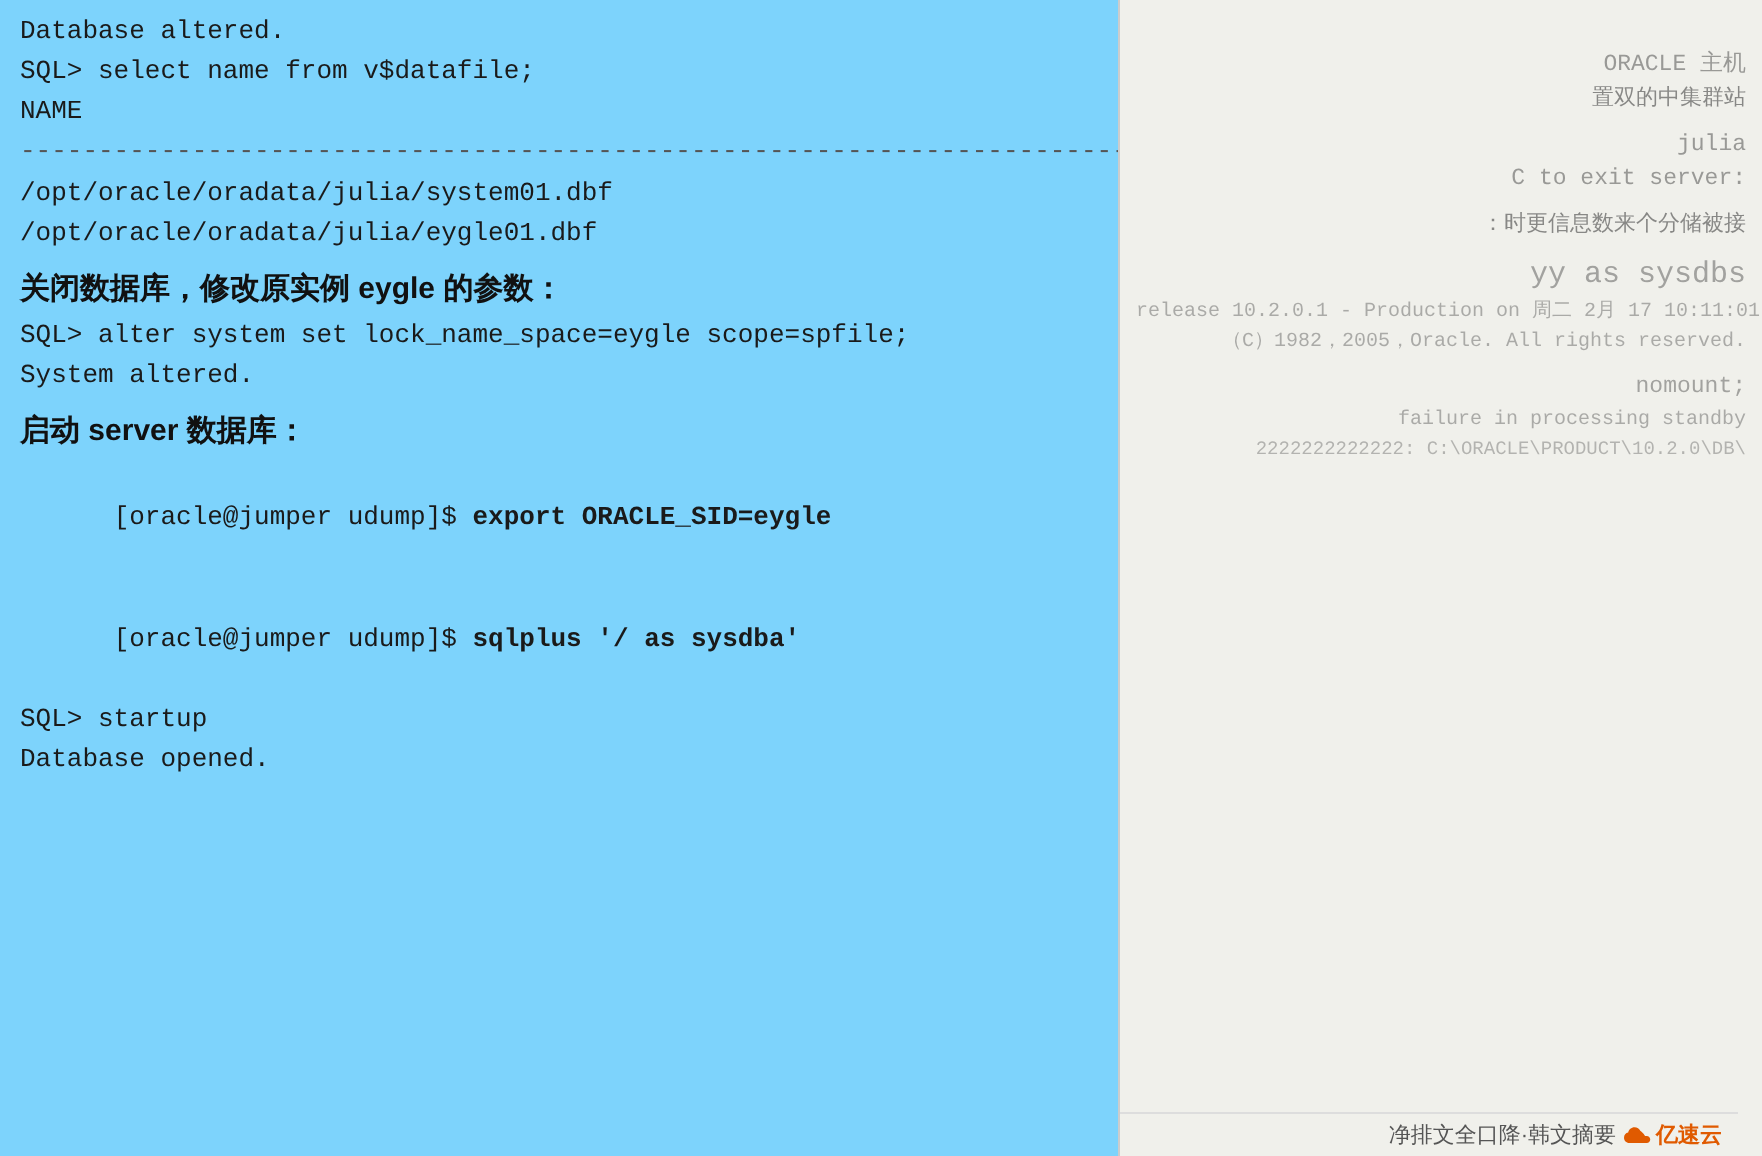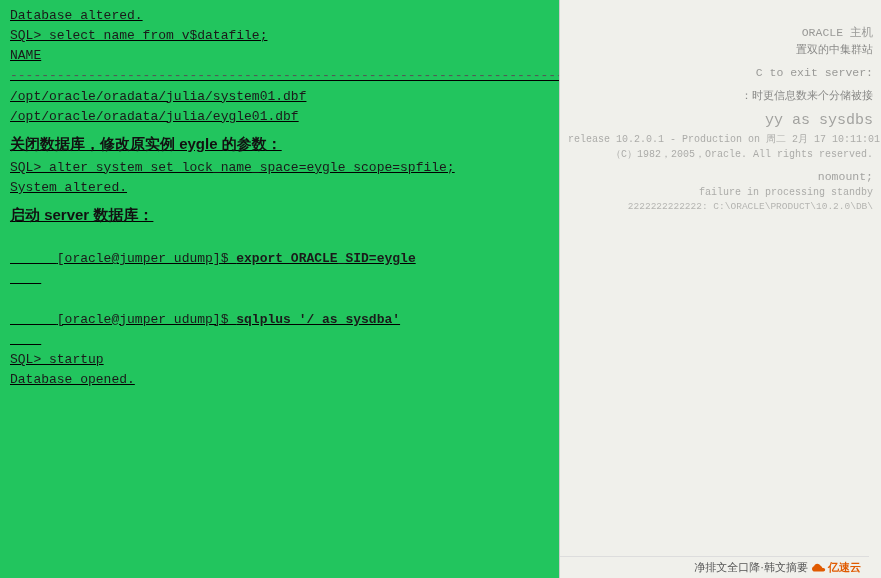--- a/index.html
+++ b/index.html
@@ -21,26 +21,25 @@
       display: flex;
       width: 881px;
       height: 578px;
       position: relative;
     }
 
     
     .left-panel {
       width: 560px;
       height: 578px;
-      background: #22c55e;
+      background: #7dd3fc;
       padding: 6px 10px;
       overflow: hidden;
       position: relative;
       border-right: 1px solid #ccc;
-      text-decoration: underline;
     }
 
     .terminal-line {
       font-size: 13px;
       line-height: 1.55;
       color: #1a1a1a;
       white-space: pre;
     }
 
     .terminal-line.sql-prompt {
@@ -175,20 +174,21 @@
     <div class="terminal-line sql-prompt">SQL&gt; startup</div>
     <div class="terminal-line result">Database opened.</div>
   </div>
 
   <div class="right-panel">
     <div class="right-content">
 
       <div class="right-line" style="opacity:0.5; margin-top:18px;">ORACLE 主机</div>
       <div class="right-line chinese">置双的中集群站</div>
       <div style="height:6px;"></div>
+      <div class="right-line" style="opacity:0.5;">julia</div>
       <div class="right-line" style="opacity:0.5;">C to exit server:</div>
       <div style="height:6px;"></div>
       <div class="right-line chinese">：时更信息数来个分储被接</div>
       <div style="height:6px;"></div>
       <div class="right-line" style="opacity:0.45; font-size:15px;">yy as sysdbs</div>
       <div class="right-line" style="opacity:0.4; font-size:10px;">release 10.2.0.1 - Production on 周二 2月 17 10:11:01 2009</div>
       <div class="right-line" style="opacity:0.4; font-size:10px;">（C）1982，2005，Oracle. All rights reserved.</div>
       <div style="height:6px;"></div>
       <div class="right-line" style="opacity:0.45;text-align:right;">nomount;</div>
       <div class="right-line" style="opacity:0.4; font-size:10px;">failure in processing standby</div>

